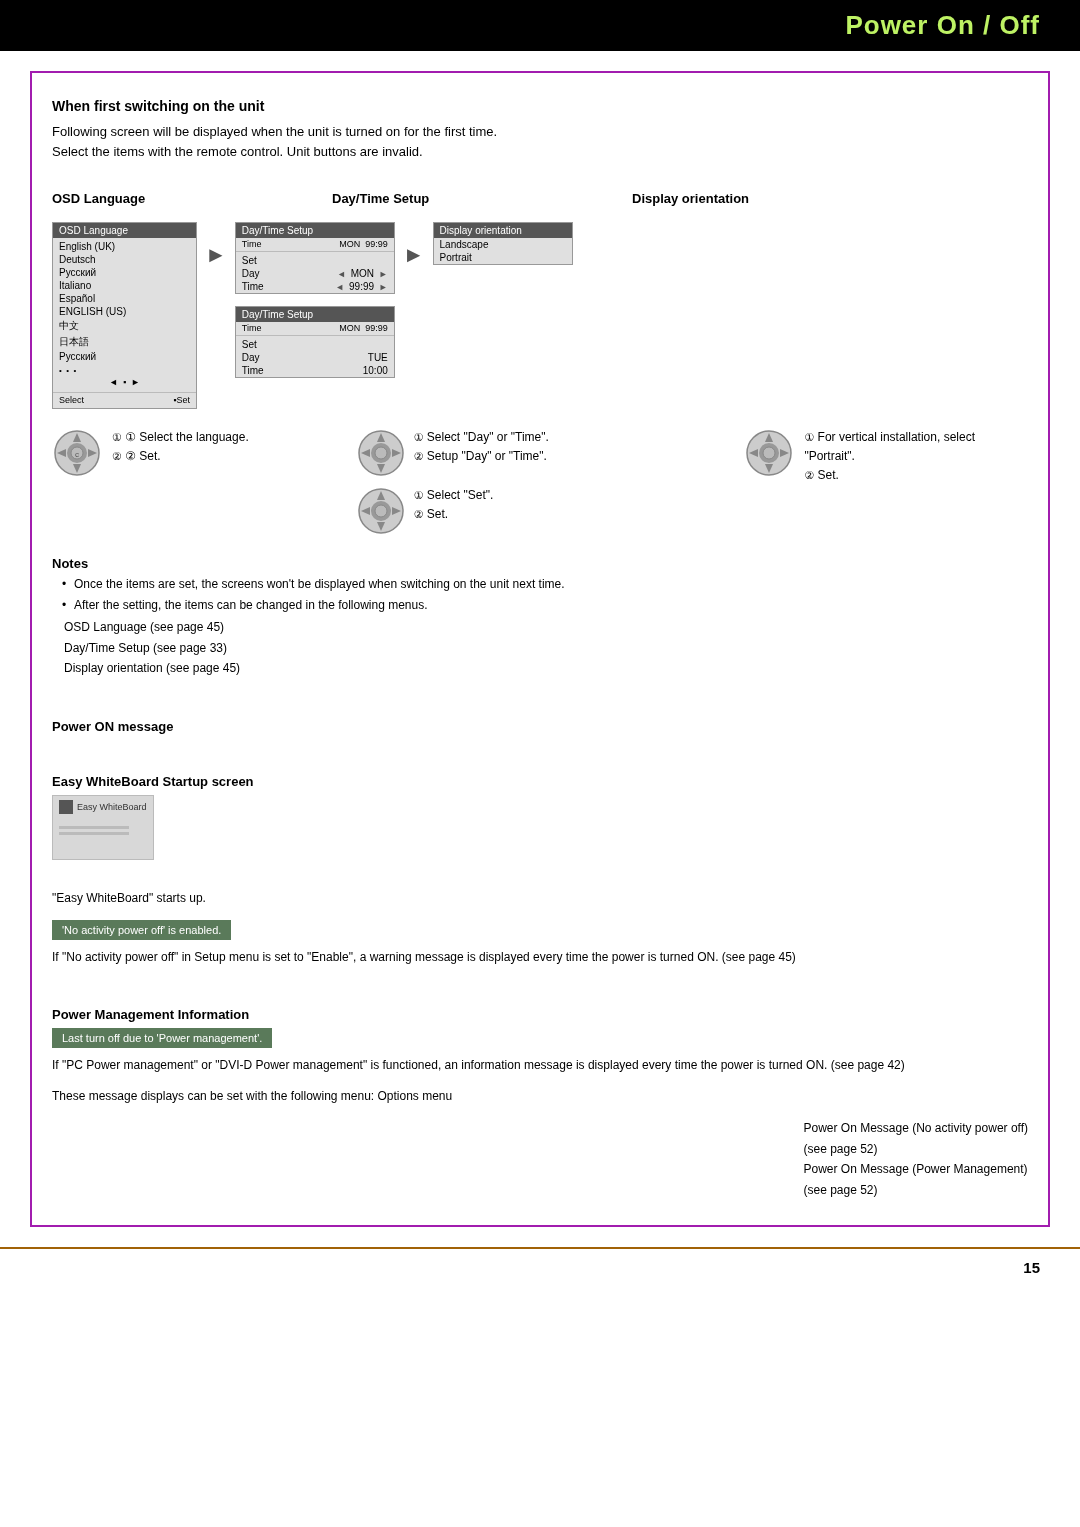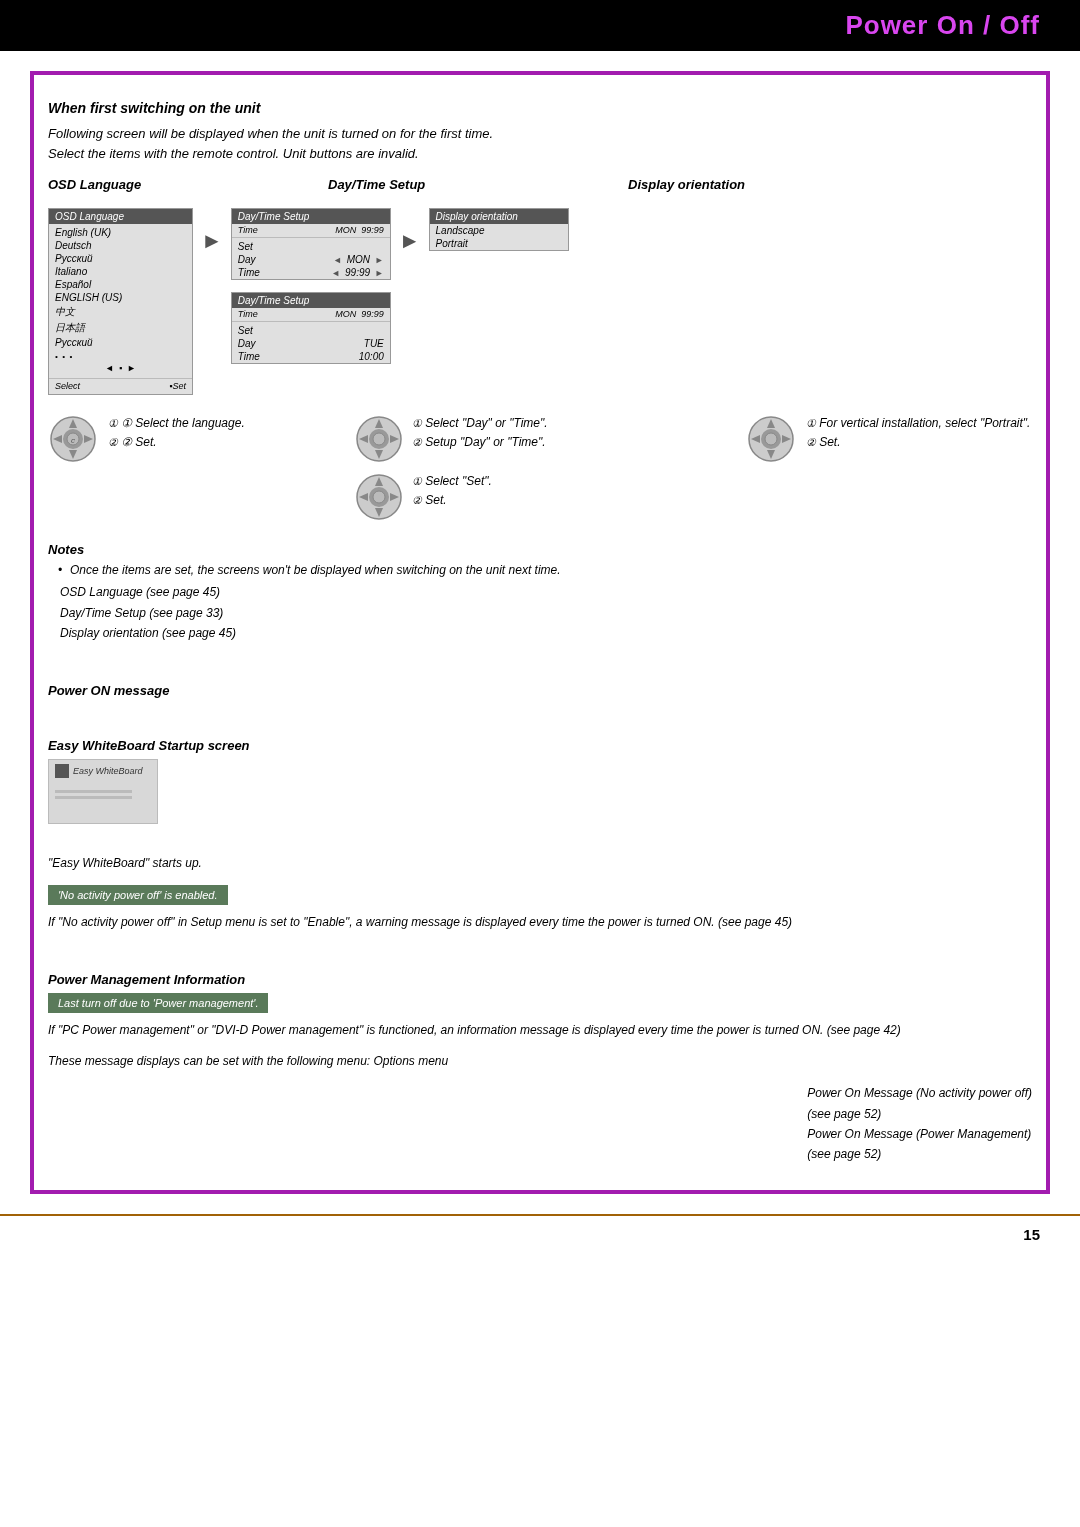--- a/index.html
+++ b/index.html
@@ -8,46 +8,45 @@
       min-height: 1527px;
       background: #fff;
       font-family: Arial, sans-serif;
       font-size: 13px;
       color: #000;
     }
 
     
     .page-header {
       background: #000;
-      color: #d946ef;
+      color: #bef264;
       text-align: right;
       padding: 10px 40px;
       font-size: 26px;
       font-weight: bold;
       letter-spacing: 1px;
     }
 
     
     .content {
-      border: 4px solid #a21caf;
+      border: 2px solid #a21caf;
       margin: 20px 30px;
-      padding: 25px 14px;
-      font-style: italic;
+      padding: 25px 20px;
     }
 
     
     .section-title {
       font-weight: bold;
       font-size: 14px;
       margin-bottom: 8px;
     }
 
     .intro-text {
       font-size: 13px;
-      margin-bottom: 14px;
+      margin-bottom: 30px;
       line-height: 1.5;
     }
 
     
     .setup-columns {
       display: flex;
       gap: 20px;
       margin-bottom: 10px;
     }
 
@@ -240,21 +239,21 @@
     .subsection-text {
       font-size: 12px;
       line-height: 1.6;
       margin-bottom: 12px;
     }
 
     
     .whiteboard-box {
       border: 1px solid #bbb;
       background: #d8d8d8;
-      width: 110px;
+      width: 102px;
       height: 65px;
       margin-bottom: 10px;
       display: flex;
       flex-direction: column;
       padding: 4px 6px;
       font-size: 9px;
       color: #333;
     }
 
     .whiteboard-header {
@@ -526,20 +525,21 @@
         <div><span class="circ-num">②</span> Set.</div>
       </div>
     </div>
   </div>
 
   
   <div class="notes-section">
     <div class="notes-title">Notes</div>
     <ul class="notes-list">
       <li>Once the items are set, the screens won't be displayed when switching on the unit next time.</li>
+      <li>After the setting, the items can be changed in the following menus.</li>
     </ul>
     <div class="notes-indent">
       <div>OSD Language (see page 45)</div>
       <div>Day/Time Setup (see page 33)</div>
       <div>Display orientation (see page 45)</div>
     </div>
   </div>
 
   
   <div class="subsection-title">Power ON message</div>

